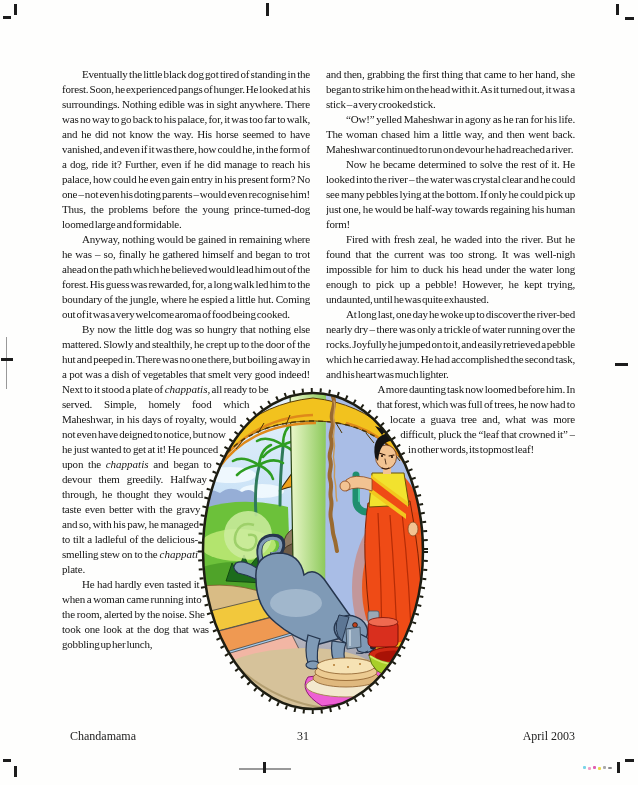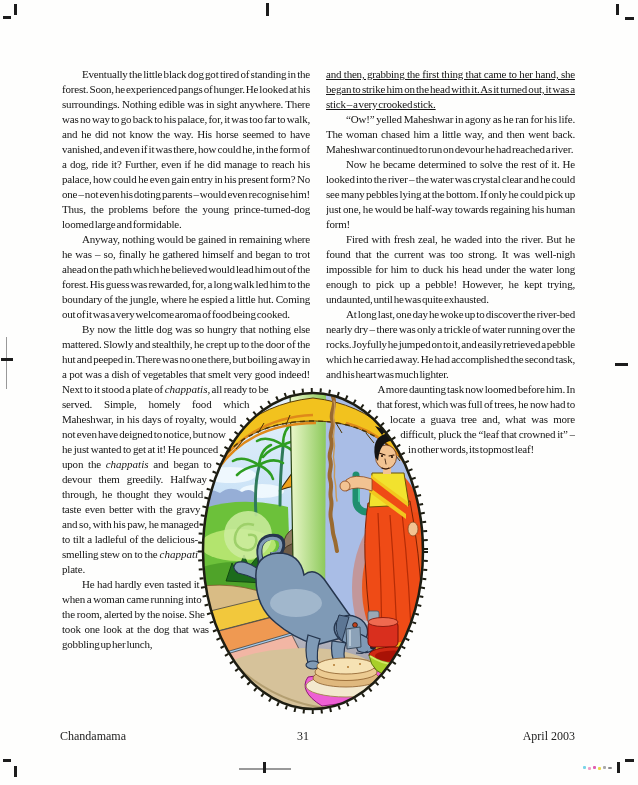--- a/index.html
+++ b/index.html
@@ -4,30 +4,30 @@
 <style>
   html,body{margin:0;padding:0;background:#ffffff;}
   .page{position:relative;width:638px;height:785px;background:#fefefd;overflow:hidden;
         font-family:"Liberation Serif", serif;color:#1a1a1a;}
   
   .col{position:absolute;top:67px;height:652px;overflow:hidden;text-align:justify;
        font-size:11px;line-height:15px;letter-spacing:-0.2px;word-spacing:-1.6px;color:#141414;}
   .colL{left:62px;width:248px;}
   .colR{left:326px;width:249px;}
   .para{margin:0;text-indent:20px;}
-  .para.noindent{text-indent:0;text-decoration:underline;}
+  .para.noindent{text-indent:0;}
   .para i{letter-spacing:0;}
   
   .wrapR{float:right;width:112px;height:336px;margin-top:315px;
          shape-outside:ellipse(115px 167px at 115px 484px);}
   .wrapL{float:left;width:102px;height:336px;margin-top:315px;
          shape-outside:ellipse(115px 167px at -13px 484px);}
   
   .footer-item{position:absolute;top:729px;font-size:12px;color:#222;}
-  .f-left{left:60px;font-family:Liberation Serif, serif;}
+  .f-left{left:70px;font-family:Liberation Serif, serif;}
   .f-center{left:253px;width:100px;text-align:center;}
   .f-right{left:430px;width:145px;text-align:right;}
   
   .mark{position:absolute;background:#1c1c1c;}
   .mark.gray{background:#999;}
   .dot{position:absolute;width:3px;height:3px;border-radius:1px;}
   
   .illu{position:absolute;left:196px;top:383px;} .f-hill{fill:var(--ill-hill);} .f-hillL{fill:var(--ill-hillLight);}
   .f-road{fill:var(--ill-road);} .f-thatch{fill:var(--ill-thatch);} .f-hutroof{fill:var(--ill-hutRoof);}
   .f-hutwall{fill:var(--ill-hutWall);} .f-rock{fill:var(--ill-rock);} .f-wall{fill:var(--ill-wall);}

